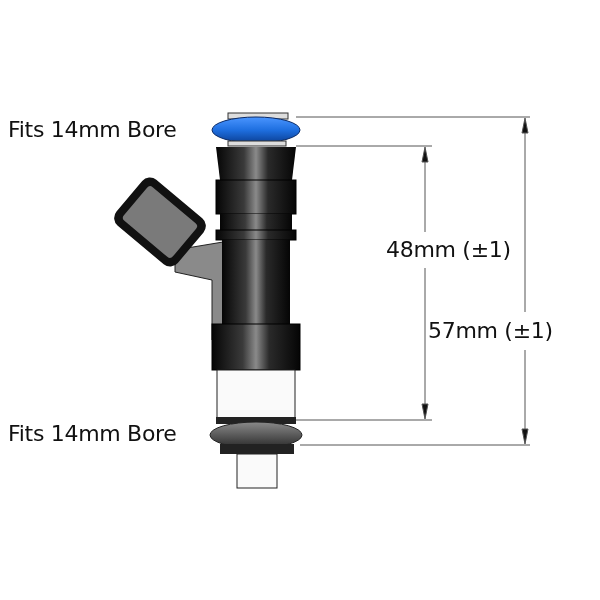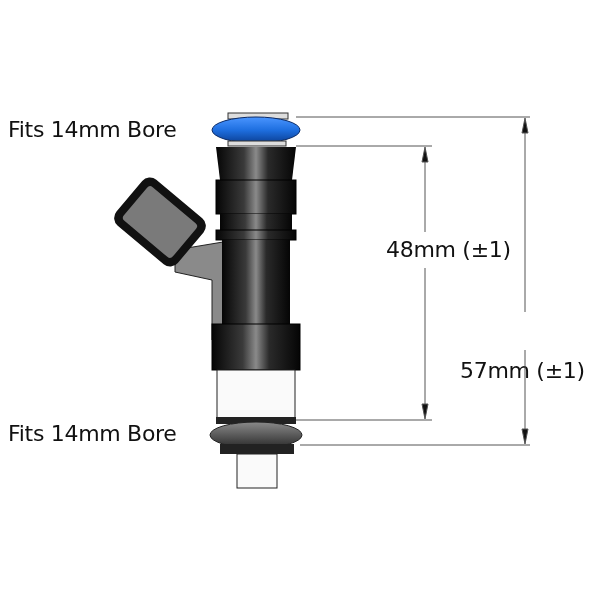--- a/index.html
+++ b/index.html
@@ -6,21 +6,21 @@
   body { width:600px; height:600px; position:relative; overflow:hidden; font-family:"DejaVu Sans", sans-serif; }
   .label { position:absolute; font-size:22px; color:#111; white-space:nowrap; letter-spacing:-0.3px; }
   svg { position:absolute; left:0; top:0; }
 </style>
 </head>
 <body>
 
 <div class="label" style="left:8px; top:117px;">Fits 14mm Bore</div>
 <div class="label" style="left:8px; top:421px;">Fits 14mm Bore</div>
 <div class="label" style="left:354px; top:237px;margin-left:32px;">48mm (±1)</div>
-<div class="label" style="left:460px; top:318px;margin-top:40px;">57mm (±1)</div>
+<div class="label" style="left:428px; top:318px;">57mm (±1)</div>
 
 <svg width="600" height="600" viewBox="0 0 600 600">
   <defs>
     <linearGradient id="body" x1="0" x2="1" y1="0" y2="0">
       <stop offset="0" stop-color="#050505"></stop>
       <stop offset="0.35" stop-color="#3a3a3a"></stop>
       <stop offset="0.5" stop-color="#8a8a8a"></stop>
       <stop offset="0.65" stop-color="#2a2a2a"></stop>
       <stop offset="1" stop-color="#050505"></stop>
     </linearGradient>

